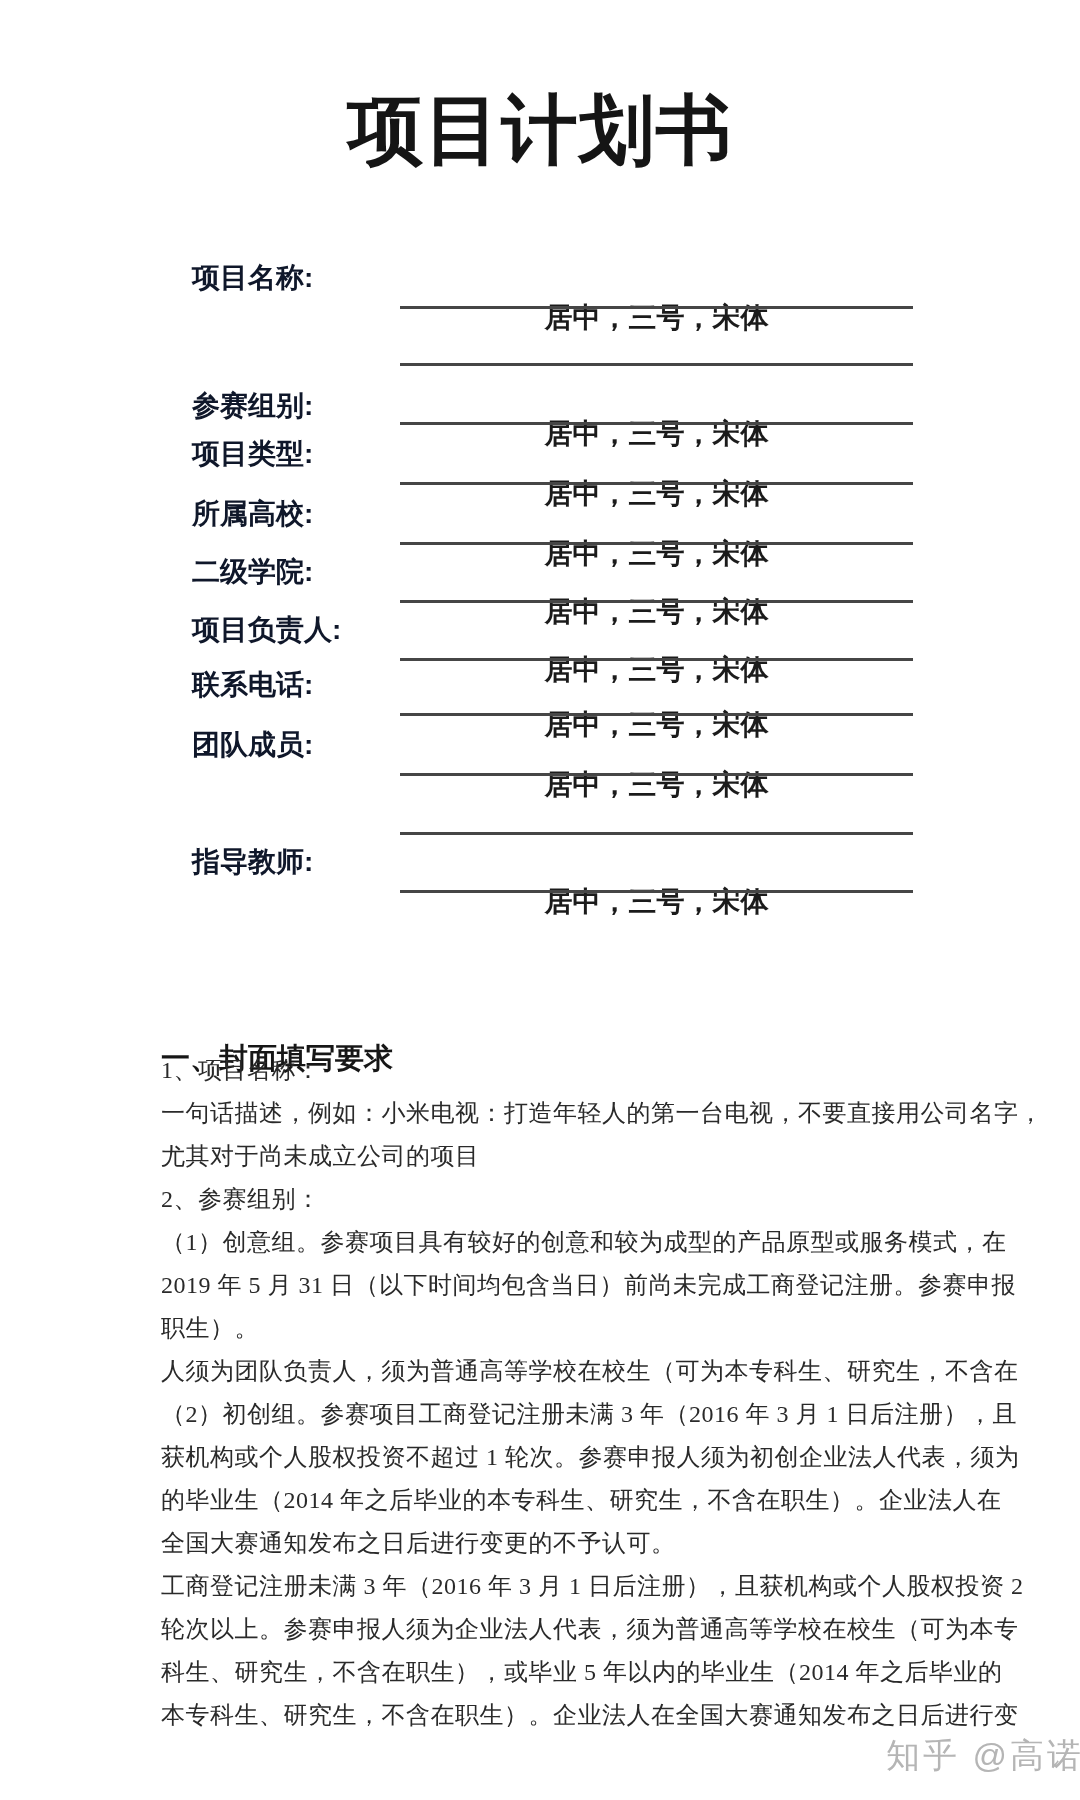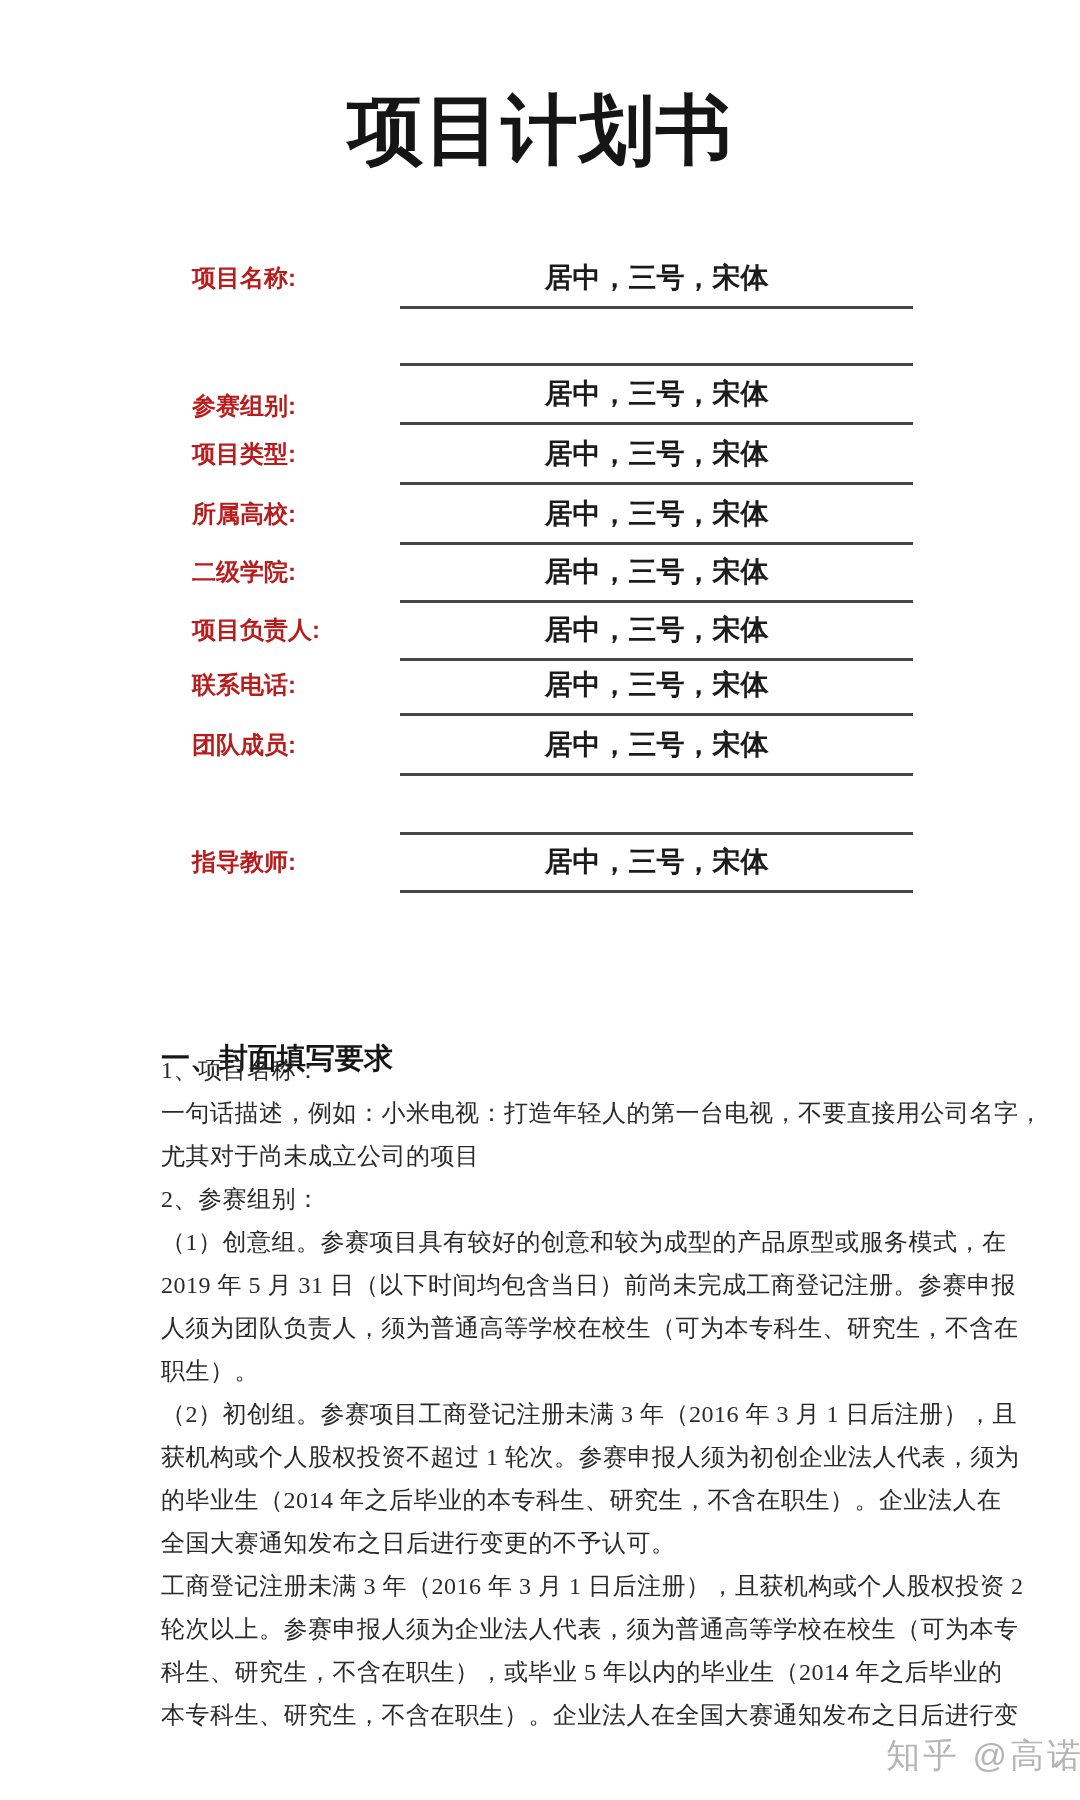--- a/index.html
+++ b/index.html
@@ -24,38 +24,39 @@
     font-weight: bold;
     letter-spacing: 1px;
     color: #151515;
     font-family: Liberation Serif, serif;
   }
   .flabel {
     position: absolute;
     left: 192px;
     height: 44px;
     line-height: 44px;
-    font-size: 24px;
+    font-size: 28px;
     font-weight: bold;
-    color: #b91c1c;
+    color: #0f172a;
     white-space: nowrap;
     font-family: "Liberation Sans", "DejaVu Sans", sans-serif;
   }
   .fvalue {
     position: absolute;
     left: 400px;
     width: 513px;
     height: 44px;
     line-height: 44px;
     text-align: center;
     font-size: 28px;
     font-weight: bold;
     color: #1b1b1b;
     white-space: nowrap;
     font-family: "Liberation Sans", "DejaVu Sans", sans-serif;
+    margin-top: 40px;
   }
   .fline {
     position: absolute;
     left: 400px;
     width: 513px;
     height: 3px;
     background: #464646;
   }
   .section-heading {
     position: absolute;
@@ -152,22 +153,22 @@
 
   <div class="section-heading">一、封面填写要求</div>
 
   <div class="body-lines">
     <div class="body-line">1、项目名称：</div>
     <div class="body-line">一句话描述，例如：小米电视：打造年轻人的第一台电视，不要直接用公司名字，</div>
     <div class="body-line">尤其对于尚未成立公司的项目</div>
     <div class="body-line">2、参赛组别：</div>
     <div class="body-line">（1）创意组。参赛项目具有较好的创意和较为成型的产品原型或服务模式，在</div>
     <div class="body-line">2019 年 5 月 31 日（以下时间均包含当日）前尚未完成工商登记注册。参赛申报</div>
+    <div class="body-line">职生）。</div>
     <div class="body-line">人须为团队负责人，须为普通高等学校在校生（可为本专科生、研究生，不含在</div>
-    <div class="body-line">职生）。</div>
     <div class="body-line">（2）初创组。参赛项目工商登记注册未满 3 年（2016 年 3 月 1 日后注册），且</div>
     <div class="body-line">获机构或个人股权投资不超过 1 轮次。参赛申报人须为初创企业法人代表，须为</div>
     <div class="body-line">的毕业生（2014 年之后毕业的本专科生、研究生，不含在职生）。企业法人在</div>
     <div class="body-line">全国大赛通知发布之日后进行变更的不予认可。</div>
     <div class="body-line">工商登记注册未满 3 年（2016 年 3 月 1 日后注册），且获机构或个人股权投资 2</div>
     <div class="body-line">轮次以上。参赛申报人须为企业法人代表，须为普通高等学校在校生（可为本专</div>
     <div class="body-line">科生、研究生，不含在职生），或毕业 5 年以内的毕业生（2014 年之后毕业的</div>
     <div class="body-line">本专科生、研究生，不含在职生）。企业法人在全国大赛通知发布之日后进行变</div>
   </div>
 

